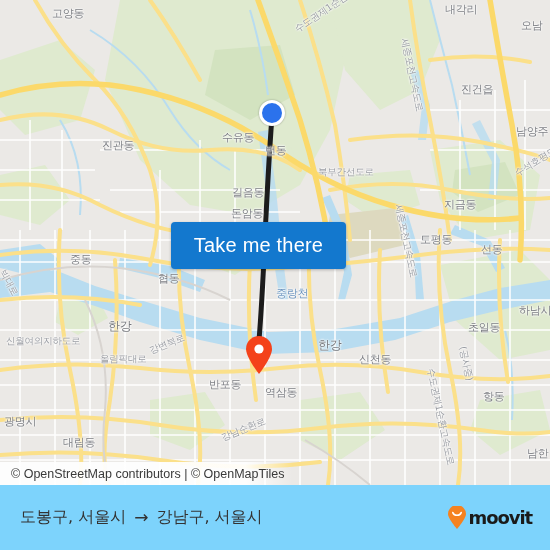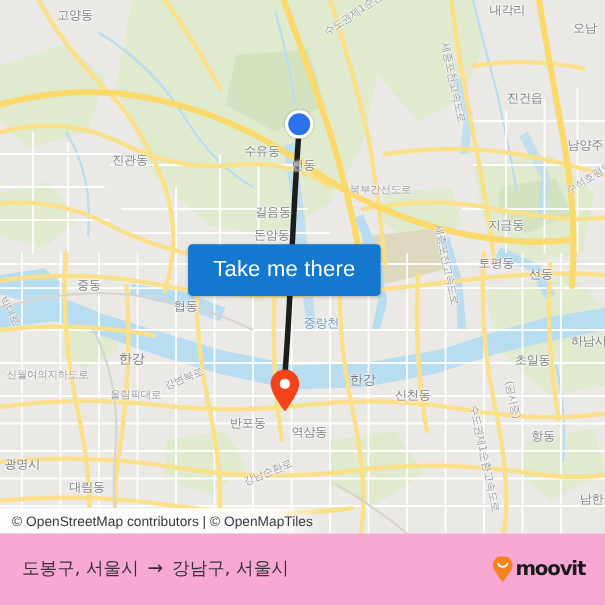--- a/index.html
+++ b/index.html
@@ -75,21 +75,21 @@
     color: #3a3a3a;
     font-family: "Liberation Sans", sans-serif;
     background: linear-gradient(to right, rgba(255,255,255,.92) 0%, rgba(255,255,255,.92) 52%, rgba(255,255,255,0) 62%);
   }
 
   
   .footer {
     position: absolute;
     left: 0; top: 485px;
     width: 550px; height: 65px;
-    background: #f9a8d4;
+    background: #7dd3fc;
     display: flex; align-items: center;
     padding: 0 18px 0 20px;
   }
   .route-summary {
     display: flex; align-items: center; gap: 8px;
     font-size: 16px; color: #333333;
     font-family: "DejaVu Sans", sans-serif;
     white-space: nowrap;
   }
   .route-arrow { font-size: 17px; color: #333; line-height: 1; }
@@ -220,21 +220,21 @@
         <div class="map-label" style="left: 516px; top: 124px;">남양주</div>
         <div class="map-label" style="left: 102px; top: 128px; margin-top: 10px;">진관동</div>
         <div class="map-label" style="left: 222px; top: 130px;">수유동</div>
         <div class="map-label" style="left: 265px; top: 143px;">번동</div>
         <div class="map-label road" style="left: 318px; top: 166px;">북부간선도로</div>
         <div class="map-label road" style="left: 516px; top: 168px; transform: rotate(-32deg); transform-origin: left center;">수석호평도</div>
         <div class="map-label" style="left: 232px; top: 185px;">길음동</div>
         <div class="map-label" style="left: 444px; top: 197px;">지금동</div>
         <div class="map-label" style="left: 231px; top: 206px;">돈암동</div>
         <div class="map-label road" style="left: 398px; top: 198px; transform: rotate(78deg); transform-origin: left center;">세종포천고속도로</div>
-        <div class="map-label" style="left: 420px; top: 232px; margin-left: 15px;">토평동</div>
+        <div class="map-label" style="left: 420px; top: 232px;">토평동</div>
         <div class="map-label" style="left: 481px; top: 242px;">선동</div>
         <div class="map-label" style="left: 70px; top: 252px;">중동</div>
         <div class="map-label" style="left: 519px; top: 303px;">하남시</div>
         <div class="map-label road" style="left: 2px; top: 264px; transform: rotate(62deg); transform-origin: left center;">빅대로</div>
         <div class="map-label" style="left: 158px; top: 271px;">협동</div>
         <div class="map-label" style="left: 468px; top: 320px;">초일동</div>
         <div class="map-label water" style="left: 276px; top: 286px;">중랑천</div>
         <div class="map-label water big" style="left: 108px; top: 318px;">한강</div>
         <div class="map-label water big" style="left: 318px; top: 337px;">한강</div>
         <div class="map-label road" style="left: 6px; top: 335px;">신월여의지하도로</div>

